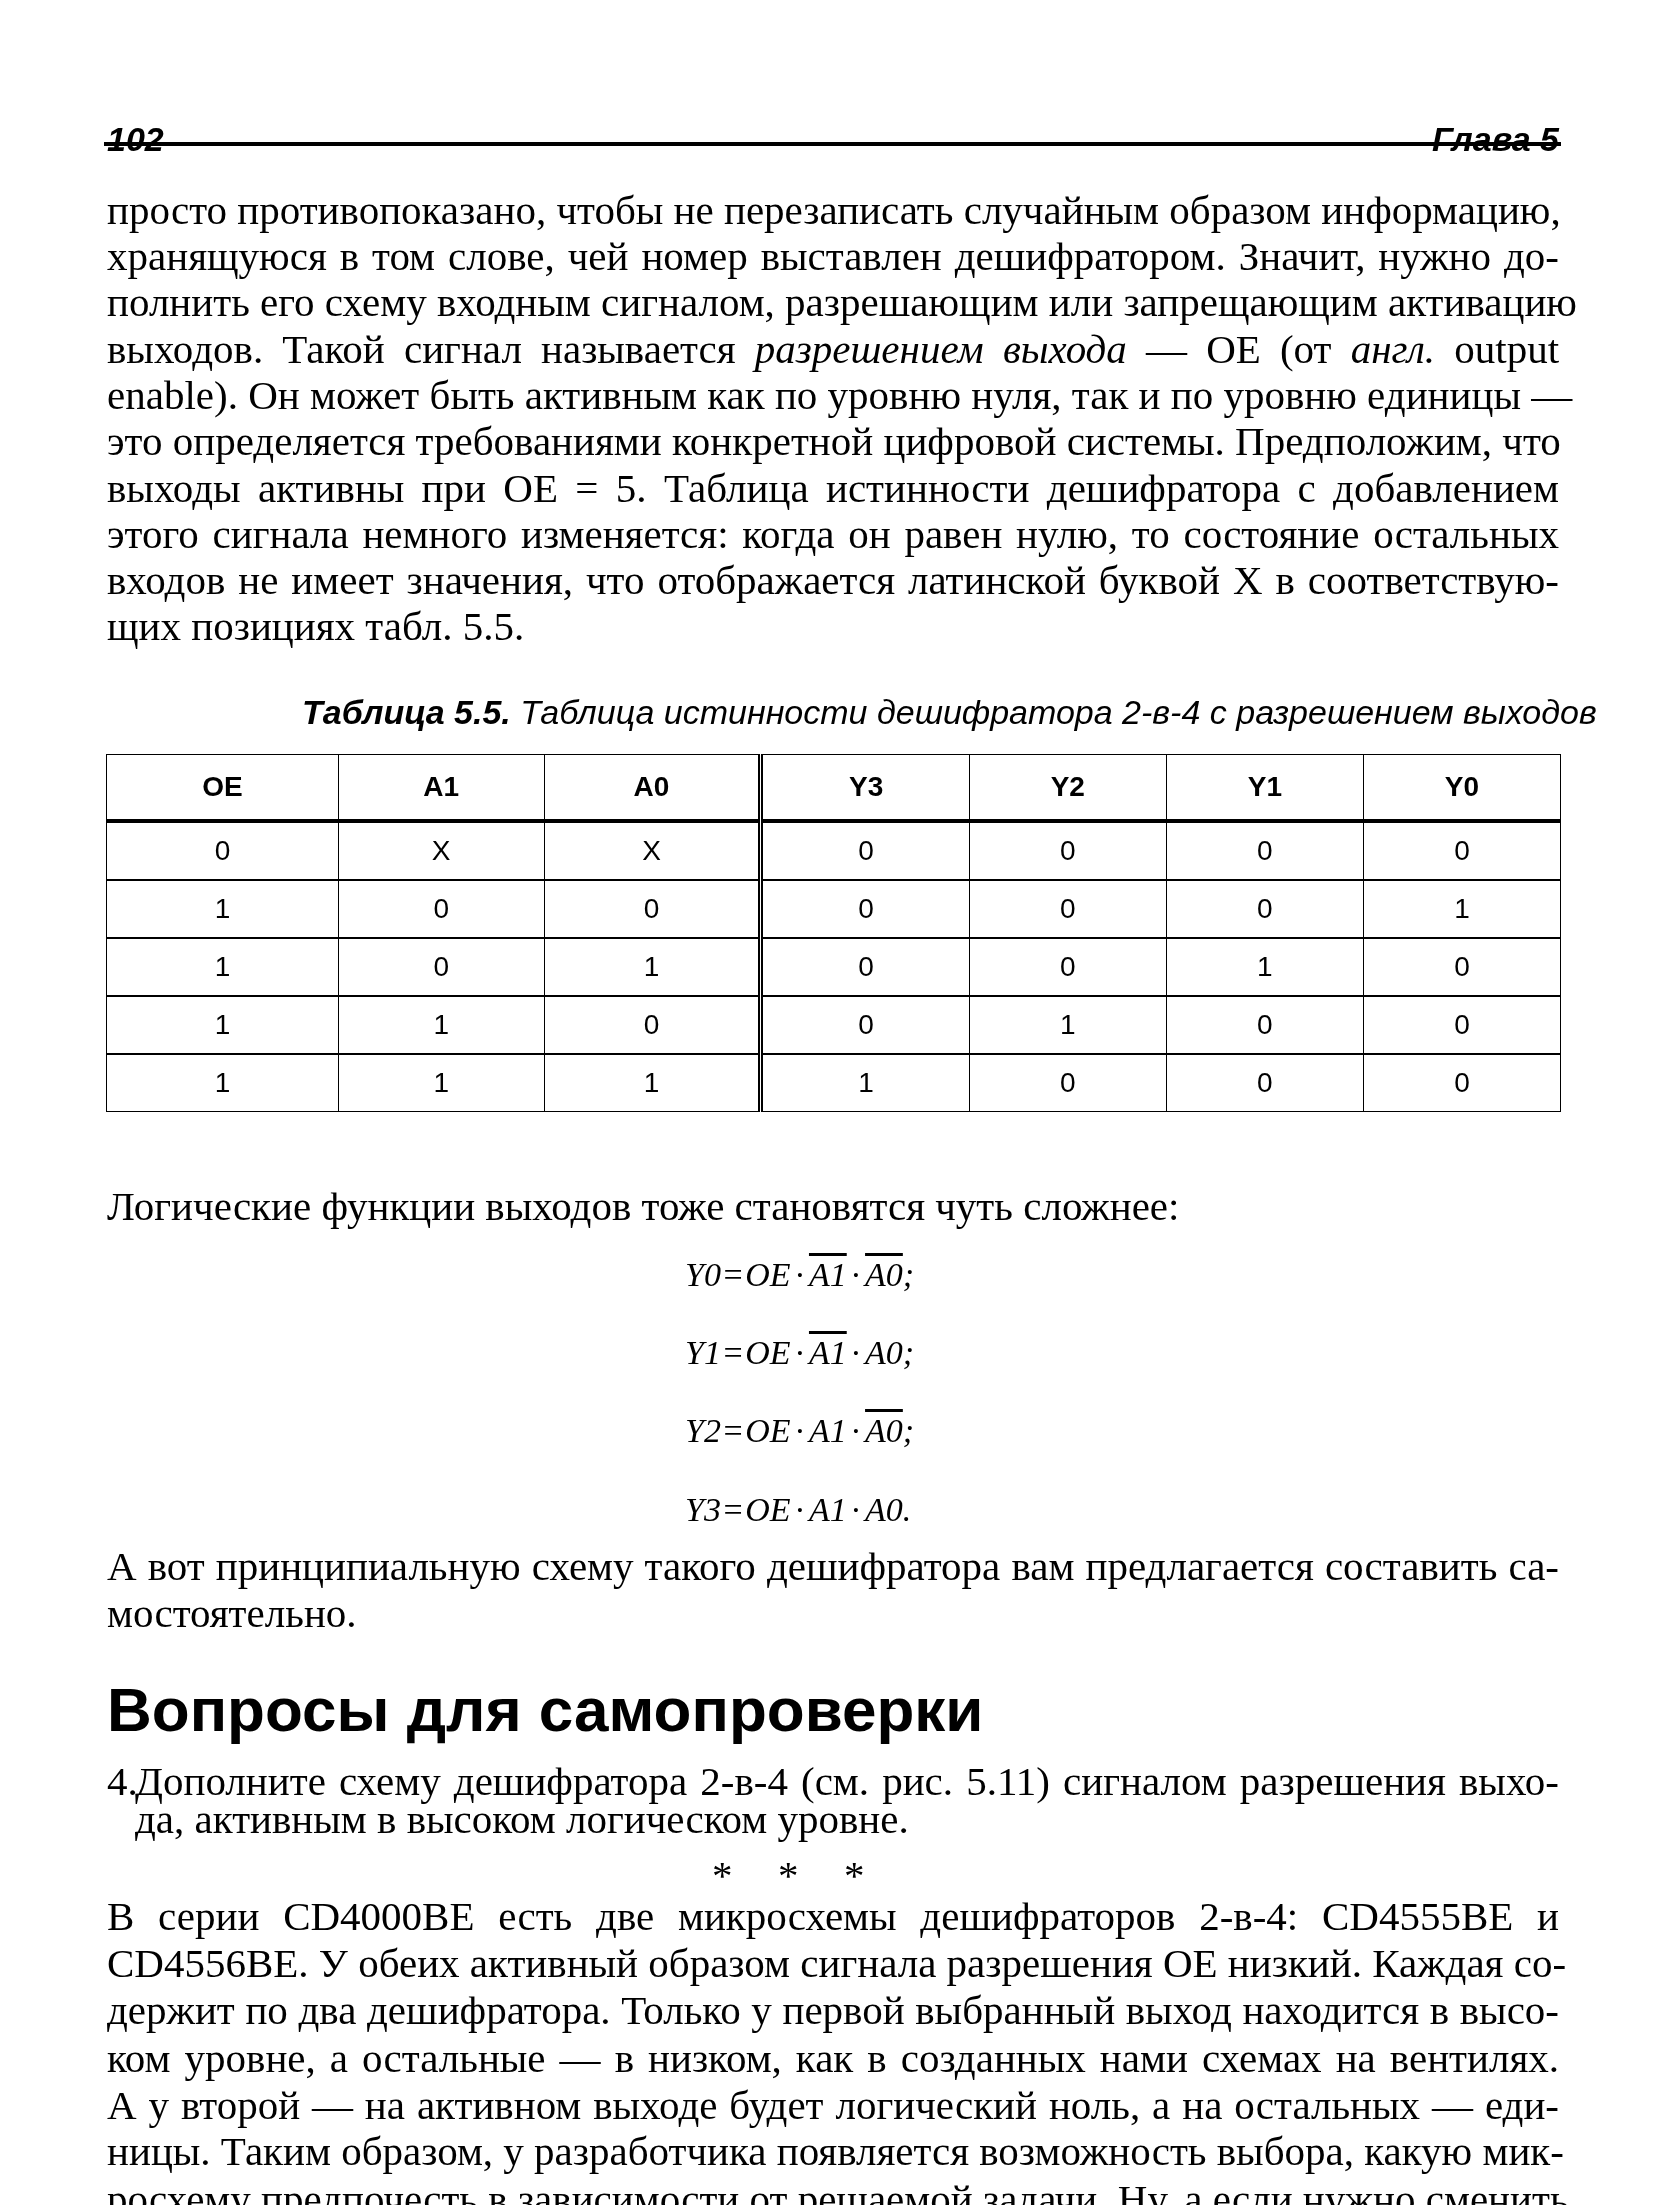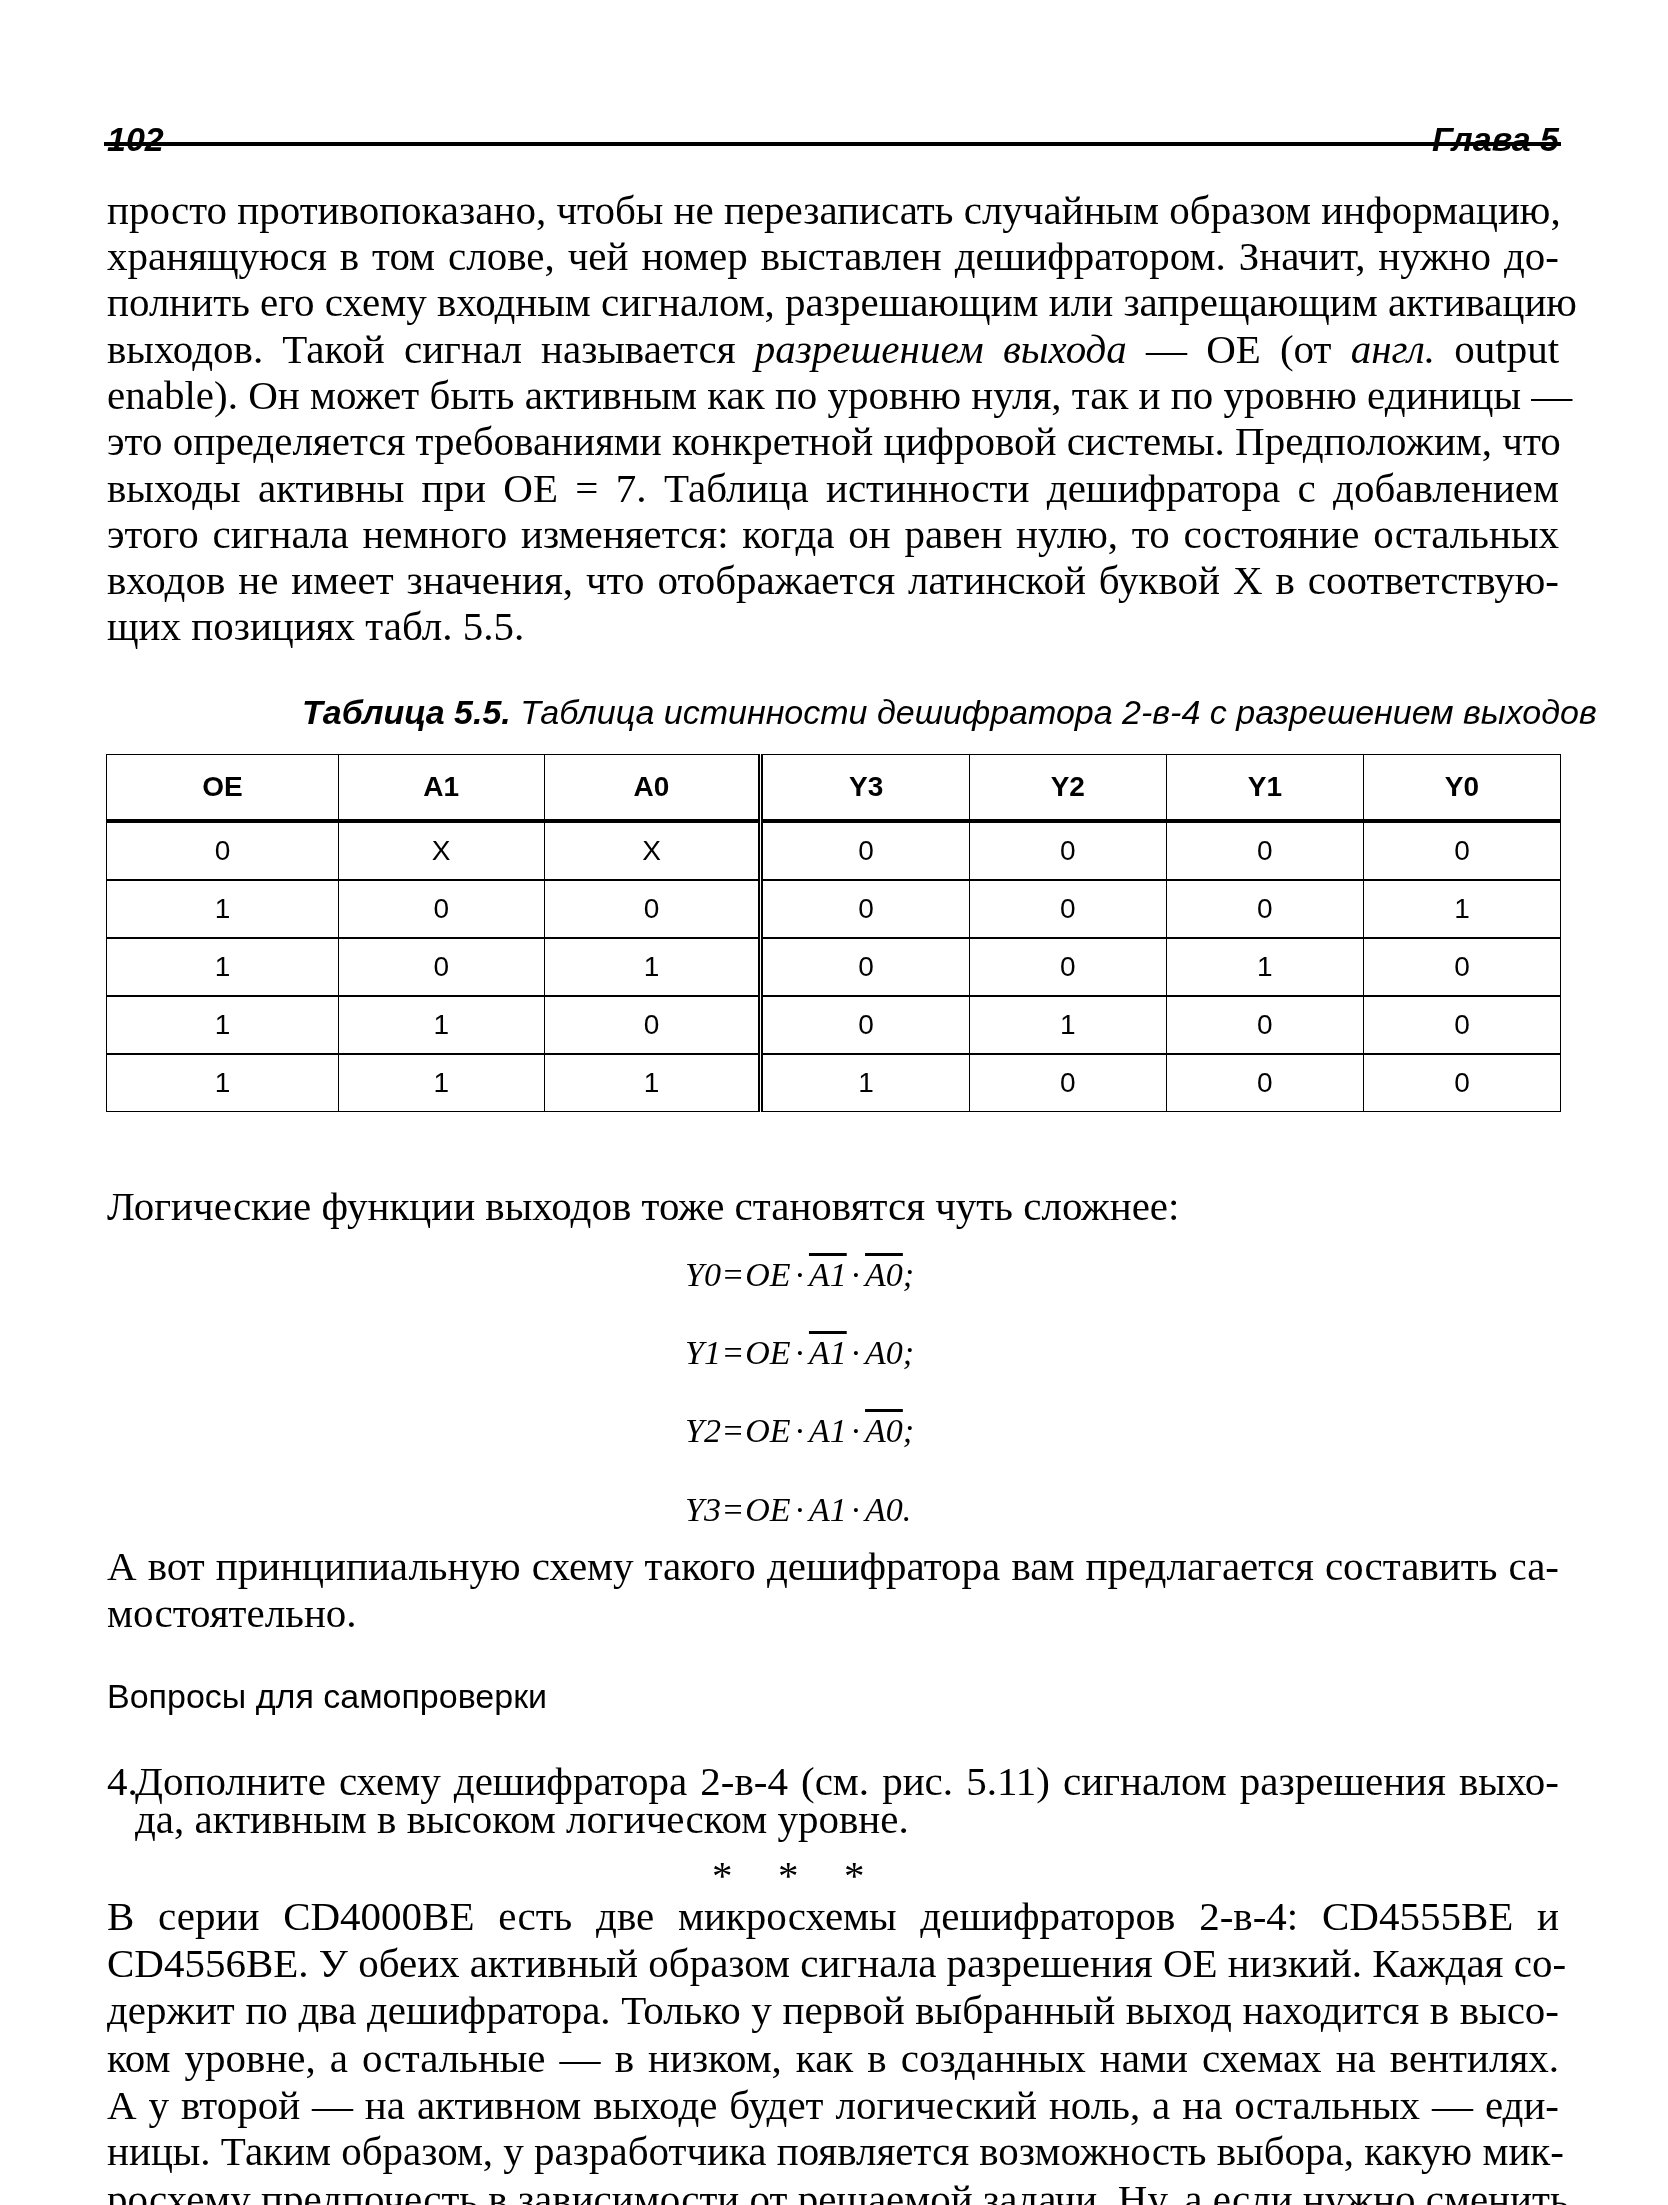--- a/index.html
+++ b/index.html
@@ -19,38 +19,38 @@
   table.tt { position: absolute; left: 106px; top: 754px; width: 1455px; border-collapse: collapse; font-family: "Liberation Sans", sans-serif; font-size: 28px; }
   table.tt td, table.tt th { border: 1.8px solid #000; text-align: center; vertical-align: middle; padding: 0; }
   table.tt th { height: 64px; font-weight: bold; border-bottom: 4.4px solid #000; }
   table.tt td { height: 56px; font-weight: normal; }
   table.tt tr.body td { border-top-width: 2.6px; }
   table.tt .dbl { border-right: 5.3px double #000; }
   .formula { position: absolute; left: 685px; font-family: "Liberation Serif", serif; font-style: italic; font-size: 34px; line-height: 1; white-space: nowrap; }
   .formula .ov { text-decoration: overline; text-decoration-thickness: 3.1px; }
   .formula .dot { font-style: normal; padding: 0 3.5px; }
   .formula .eq { font-style: normal; padding: 0 2.6px; }
-  .heading { position: absolute; left: 107px; top: 1679px; font-family: "Liberation Sans", sans-serif; font-weight: normal; font-size: 34px; line-height: 1; white-space: nowrap; }
+  .heading { position: absolute; left: 107px; top: 1679px; font-family: "Liberation Sans", sans-serif; font-weight: bold; font-size: 62px; line-height: 1; white-space: nowrap; }
   .stars { position: absolute; left: 712px; top: 1855px; font-family: "Liberation Serif", serif; font-size: 41px; line-height: 1; letter-spacing: 17.6px; white-space: nowrap; }
 </style>
 </head>
 <body>
 
 <div class="abs hdr hdr-left">102</div>
 <div class="abs hdr hdr-right">Глава 5</div>
 <div class="abs rule"></div>
 
 <div>
   <div class="line" style="top:190px">просто противопоказано, чтобы не перезаписать случайным образом информацию,</div>
   <div class="line" style="top:236px">хранящуюся в том слове, чей номер выставлен дешифратором. Значит, нужно до-</div>
   <div class="line" style="top:282px">полнить его схему входным сигналом, разрешающим или запрещающим активацию</div>
   <div class="line" style="top:329px"><span>выходов. Такой сигнал называется</span> <em>разрешением выхода</em> <span>— ОЕ (от</span> <em>англ.</em> <span>output</span></div>
   <div class="line" style="top:375px">enable). Он может быть активным как по уровню нуля, так и по уровню единицы —</div>
   <div class="line" style="top:421px">это определяется требованиями конкретной цифровой системы. Предположим, что</div>
-  <div class="line" style="top:468px">выходы активны при ОЕ = 7. Таблица истинности дешифратора с добавлением</div>
+  <div class="line" style="top:468px">выходы активны при ОЕ = 5. Таблица истинности дешифратора с добавлением</div>
   <div class="line" style="top:514px">этого сигнала немного изменяется: когда он равен нулю, то состояние остальных</div>
   <div class="line" style="top:560px">входов не имеет значения, что отображается латинской буквой X в соответствую-</div>
   <div class="line last" style="top:606px">щих позициях табл. 5.5.</div>
 </div>
 
 <div class="caption"><b>Таблица 5.5.</b> <span>Таблица истинности дешифратора 2-в-4 с разрешением выходов</span></div>
 
 <table class="tt">
   <tbody>
       <tr>

